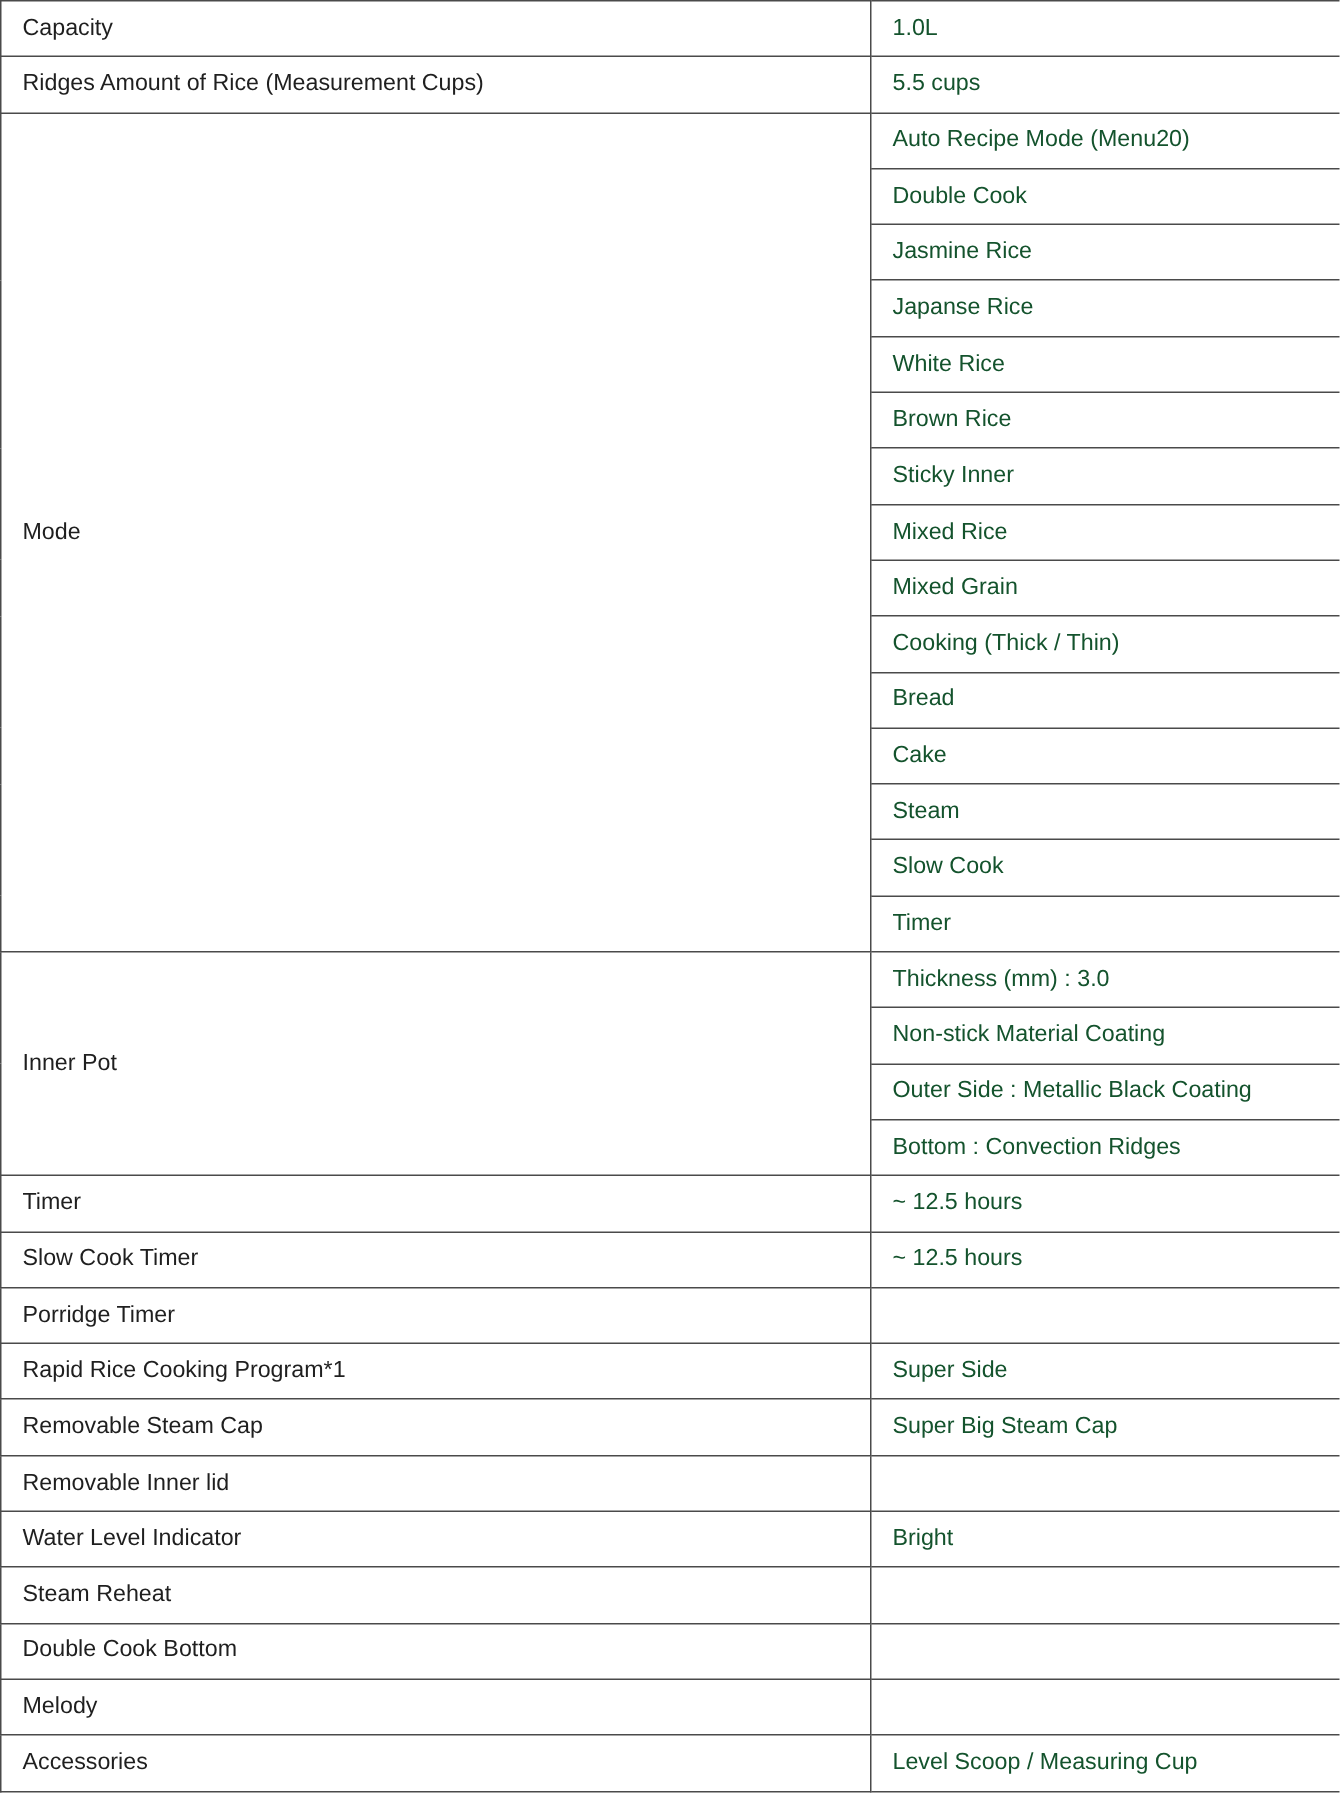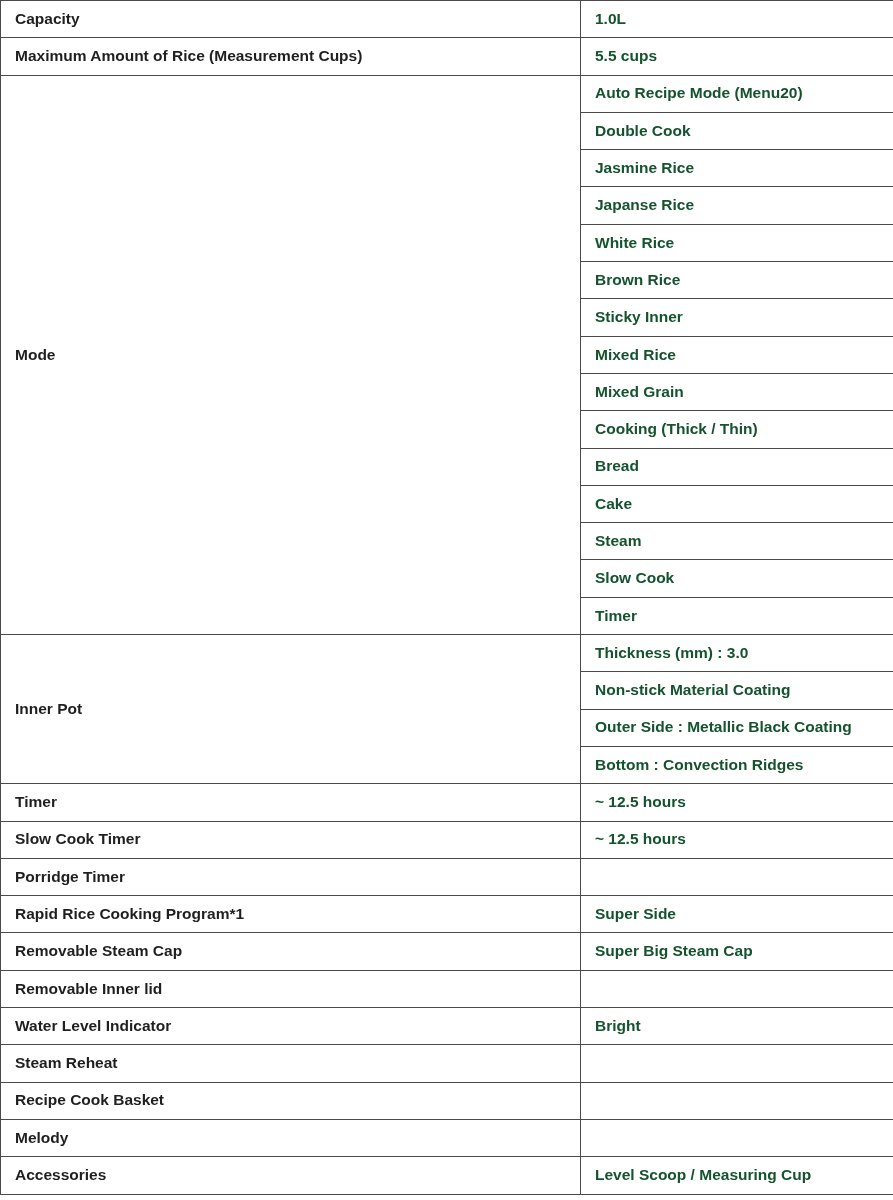--- a/index.html
+++ b/index.html
@@ -22,21 +22,20 @@
   .spec-table td {
     border: 1px solid #4a4a4a;
     padding: 0 0 0 14px;
     font-size: 15.5px;
     line-height: 1.2;
     vertical-align: middle;
     height: 37.3px;
     box-sizing: border-box;
     overflow: hidden;
     white-space: nowrap;
-    font-weight: bold;
   }
   td.label {
     width: 580px;
     color: #1f1f1f;
   }
   td.value {
     width: 325px;
     color: #14532d;
   }
   td.spanlabel {
@@ -49,21 +48,21 @@
 </head>
 <body>
 
 <table class="spec-table">
   <tbody>
       <tr>
         <td class="label">Capacity</td>
         <td class="value">1.0L</td>
       </tr>
       <tr>
-        <td class="label">Maximum Amount of Rice (Measurement Cups)</td>
+        <td class="label">Ridges Amount of Rice (Measurement Cups)</td>
         <td class="value">5.5 cups</td>
       </tr>
       <tr>
         <td class="label spanlabel" rowspan="15">Mode</td>
         <td class="value">Auto Recipe Mode (Menu20)</td>
       </tr>
       <tr>
         <td class="value">Double Cook</td>
       </tr>
       <tr>
@@ -144,21 +143,21 @@
       </tr>
       <tr>
         <td class="label">Water Level Indicator</td>
         <td class="value">Bright</td>
       </tr>
       <tr>
         <td class="label">Steam Reheat</td>
         <td class="value empty"></td>
       </tr>
       <tr>
-        <td class="label">Recipe Cook Basket</td>
+        <td class="label">Double Cook Bottom</td>
         <td class="value empty"></td>
       </tr>
       <tr>
         <td class="label">Melody</td>
         <td class="value empty"></td>
       </tr>
       <tr>
         <td class="label">Accessories</td>
         <td class="value">Level Scoop / Measuring Cup</td>
       </tr>

